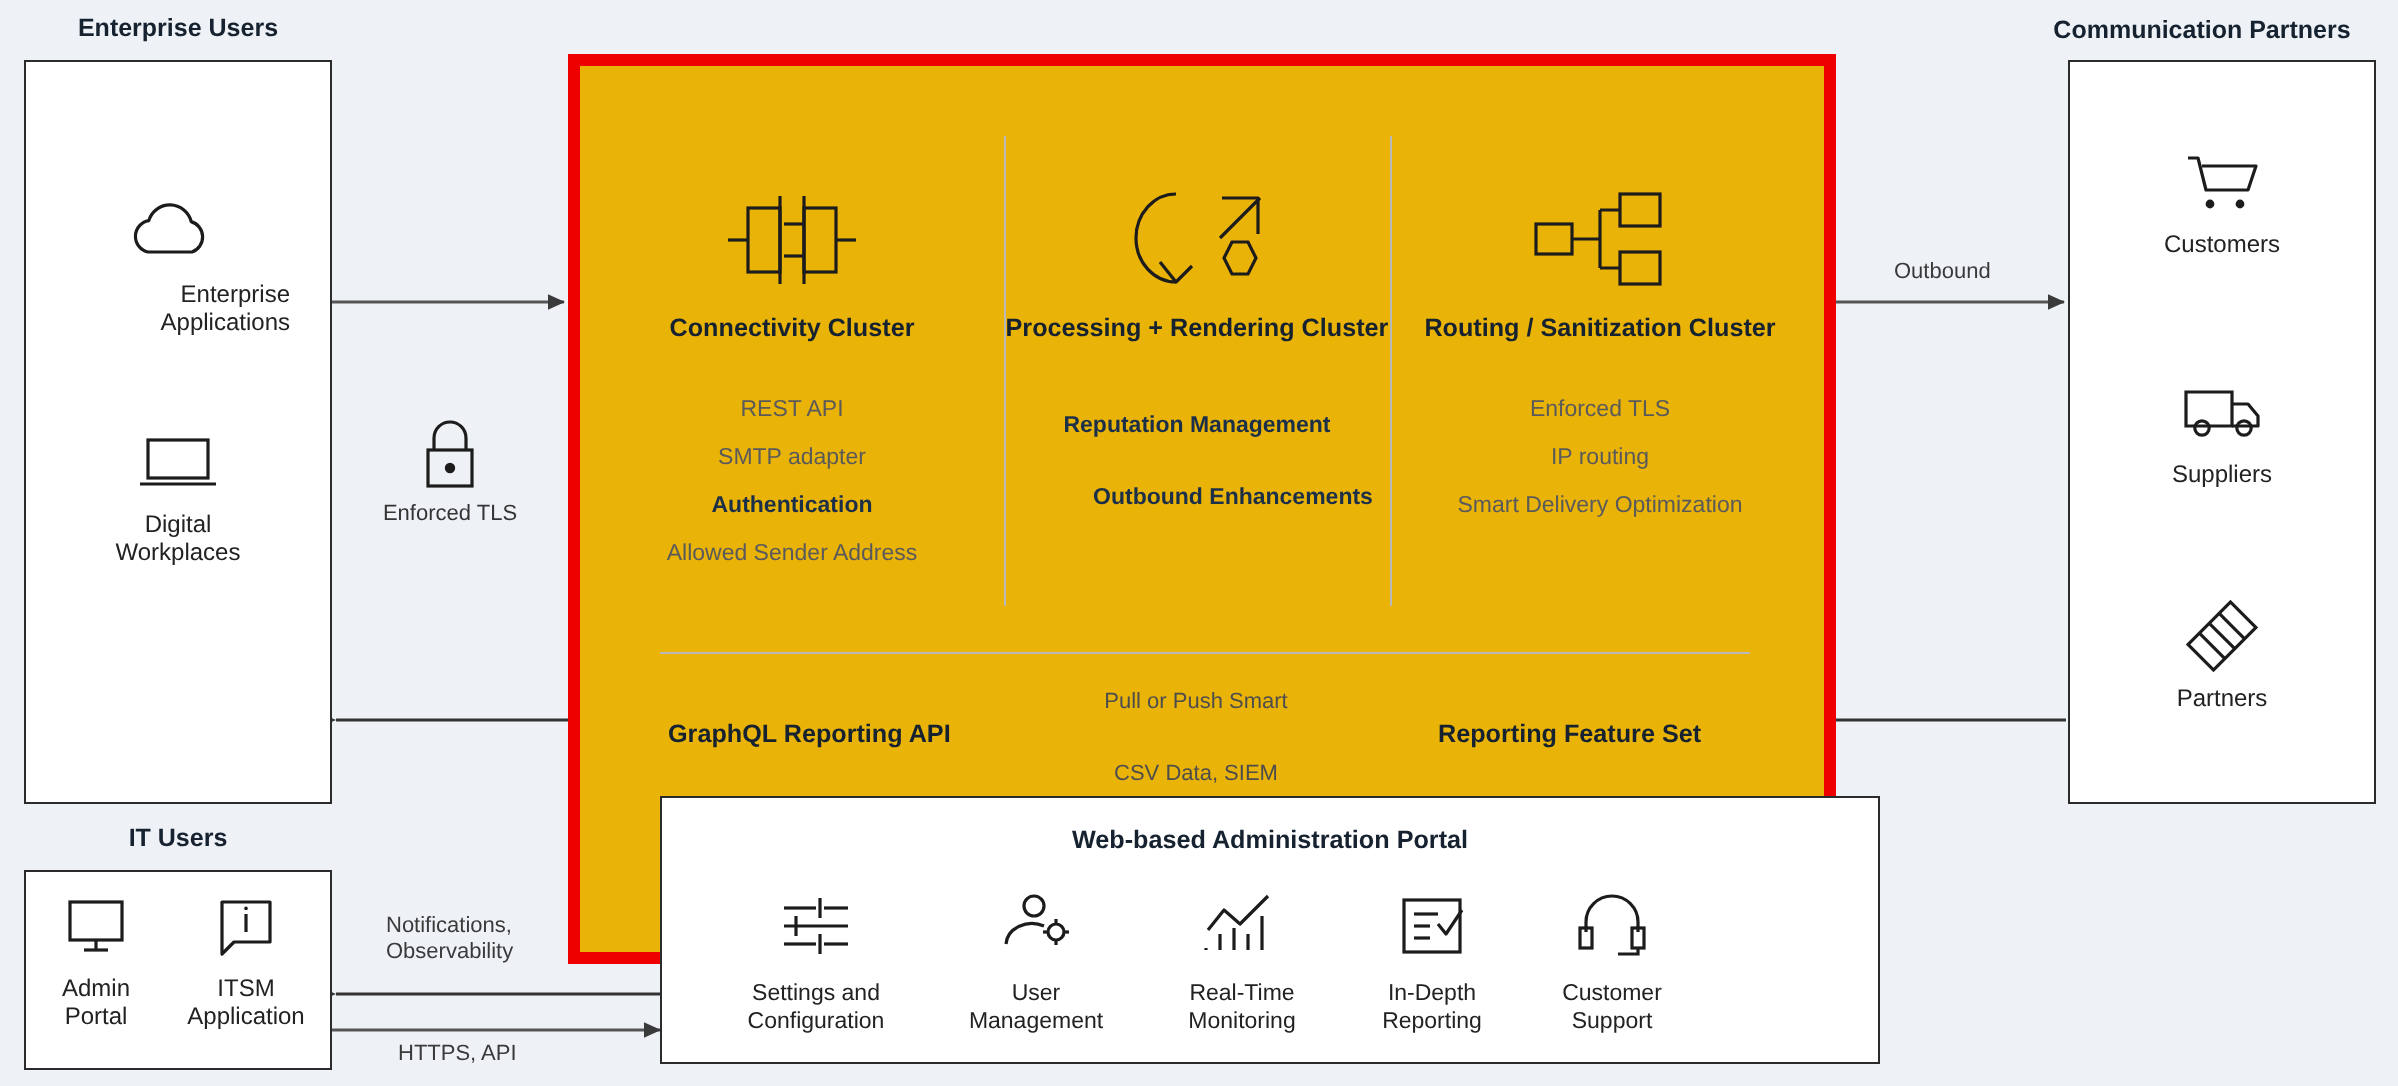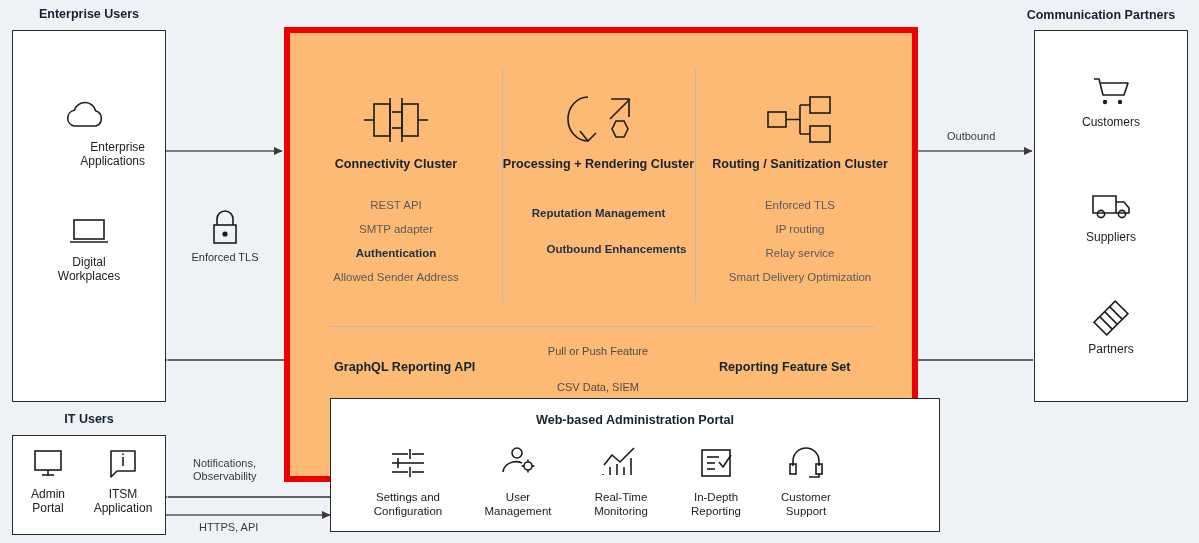--- a/index.html
+++ b/index.html
@@ -29,21 +29,21 @@
   
   .white-box {
     background: #ffffff;
     border: 1.4px solid #2b2b2b;
     box-sizing: border-box;
   }
 
   
   .red-frame {
     border: 6px solid #ee0000;
-    background: #fdba74;
+    background: #eab308;
     box-sizing: border-box;
   }
 
   
   .cluster {
     position: absolute;
     top: 56px;
     text-align: center;
   }
   .cluster-icon {
@@ -252,28 +252,27 @@
           <rect class="stroke" x="6" y="18" width="18" height="15"></rect>
           <rect class="stroke" x="48" y="3" width="20" height="16"></rect>
           <rect class="stroke" x="48" y="32" width="20" height="16"></rect>
           <path class="stroke" d="M24 25.5 L38 25.5 M38 11 L38 40 M38 11 L48 11 M38 40 L48 40"></path>
         </svg>
       </div>
       <div class="cluster-title">Routing / Sanitization Cluster</div>
       <div class="cluster-items">
         <div class="cluster-item">Enforced TLS</div>
         <div class="cluster-item">IP routing</div>
-        <div class="cluster-item">Relay service</div>
         <div class="cluster-item">Smart Delivery Optimization</div>
       </div>
     </div>
 
     <div class="report-label" style="left:44px;top:327px;">GraphQL Reporting API</div>
     <div class="report-label" style="left:429px;top:327px;">Reporting Feature Set</div>
-    <div class="dash-note" style="left:218px;top:312px;width:180px;">Pull or Push Feature</div>
+    <div class="dash-note" style="left:218px;top:312px;width:180px;">Pull or Push Smart</div>
     <div class="dash-note" style="left:218px;top:348px;width:180px;">CSV Data, SIEM</div>
   </div>
 
   <div class="group-caption abs" style="left:8px;top:7px;width:162px;">Enterprise Users</div>
   <div class="abs white-box" style="left:12px;top:30px;width:154px;height:372px;">
     <div class="actor" style="left:12px;top:65px;text-align:right;">
       <div class="ac-icon">
         <svg width="44" height="30" viewBox="0 0 44 30">
           <path class="stroke" d="M11 25 A8 8 0 0 1 11.4 9.3 A11 11 0 0 1 32.6 9.8 A8 8 0 0 1 33 25 Z" stroke-linejoin="round"></path>
         </svg>

